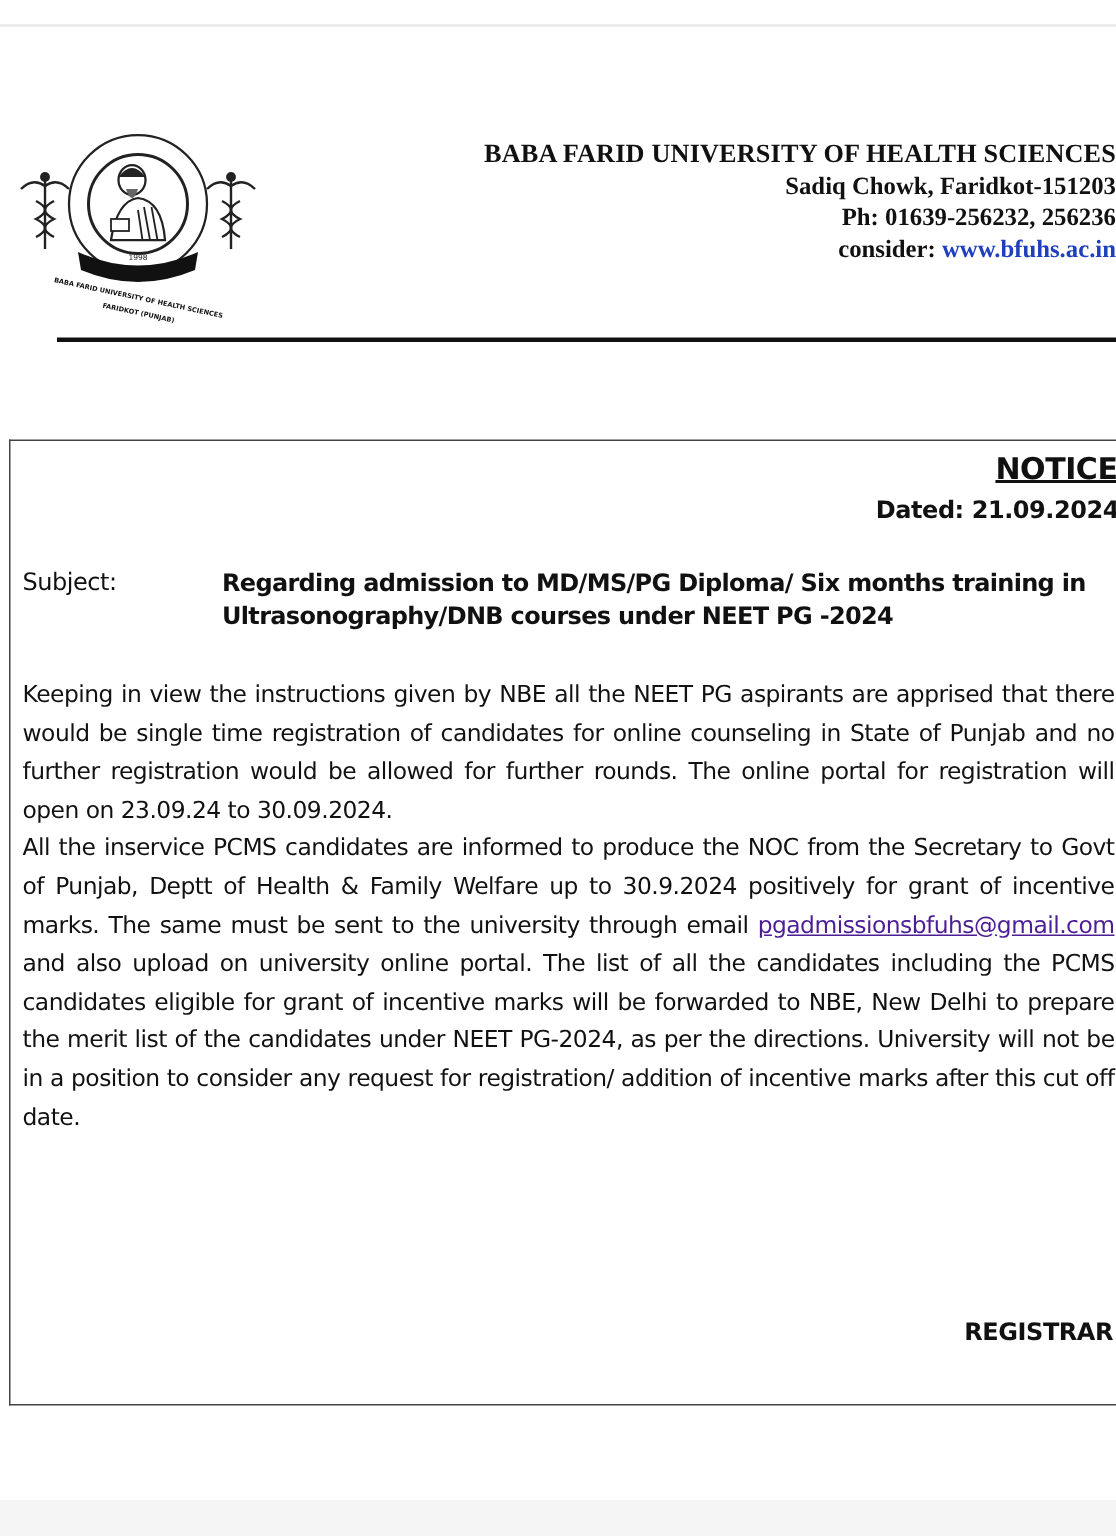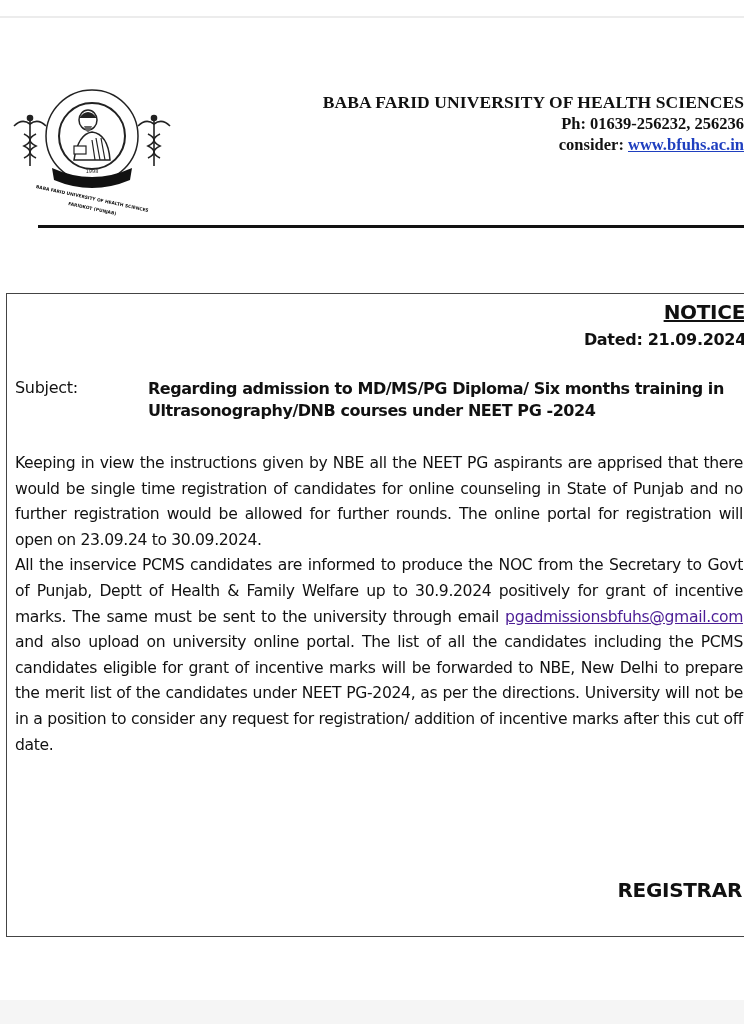--- a/index.html
+++ b/index.html
@@ -8,42 +8,42 @@
     background: #ffffff; font-family: "Liberation Sans", sans-serif; color: #111;
   }
   .top-strip { position: absolute; left: 0; top: 0; width: 744px; height: 16px; background: #fff; border-bottom: 2px solid #ececec; }
   .logo { position: absolute; left: 8px; top: 88px; width: 168px; height: 130px; }
   .univ-block {
     position: absolute; right: 0; top: 92px; text-align: right;
     font-family: "Liberation Serif", serif; font-weight: bold; color: #111;
   }
   .univ-name { font-size: 17.5px; letter-spacing: 0.1px; line-height: 21px; white-space: nowrap; }
   .univ-line { font-size: 16.5px; line-height: 21px; white-space: nowrap; }
-  .univ-line a { color: #1f3fbf; text-decoration: underline; }
+  .univ-line a { color: #1f3fbf; }
   .header-rule { position: absolute; left: 38px; top: 225px; width: 706px; height: 3px; background: #111; }
 
   .notice-box {
     position: absolute; left: 6px; top: 293px; width: 744px; height: 644px;
     border: 1.5px solid #444; border-right: none; box-sizing: border-box;
     font-family: "DejaVu Sans", sans-serif;
   }
   .notice-title {
     position: absolute; left: 0; width: 738px; top: 6px; text-align: right;
     font-weight: bold; font-size: 20px; text-decoration: underline; letter-spacing: -0.3px;
   }
   .dated { position: absolute; right: 4px; top: 36px; font-weight: bold; font-size: 16px; letter-spacing: -0.3px; }
   .subject-label { position: absolute; left: 8px; top: 84px; font-weight: normal; font-size: 16px; letter-spacing: -0.3px; }
   .subject-text { position: absolute; left: 141px; top: 84px; width: 600px; font-weight: bold; font-size: 16px; line-height: 22px; letter-spacing: -0.45px; }
   .body-text {
     position: absolute; left: 8px; top: 157px; width: 728px;
     font-size: 15.6px; line-height: 25.6px; text-align: justify; color: #111; letter-spacing: -0.35px;
   }
   .body-text p { margin: 0; }
   .body-text a { color: #4c1d95; text-decoration: underline; }
-  .registrar { position: absolute; right: 8px; top: 584px; font-weight: bold; font-size: 20px; letter-spacing: -0.3px; }
+  .registrar { position: absolute; right: 8px; top: 584px; font-weight: bold; font-size: 16px; letter-spacing: -0.3px; }
   .bottom-strip { position: absolute; left: 0; top: 1000px; width: 744px; height: 24px; background: #f5f5f5; }
 </style>
 </head>
 <body>
 
 <div class="top-strip"></div>
 
 <div class="logo">
   <svg width="168" height="130" viewBox="0 0 168 130">
 
@@ -77,20 +77,21 @@
 
     <path d="M44 80 Q84 98 124 80 L122 92 Q84 108 46 92 Z" fill="#111"></path>
     <text x="84" y="85" font-size="5" text-anchor="middle" fill="#222" font-family="DejaVu Sans, sans-serif">1998</text>
     <text x="84" y="112" font-size="4.4" text-anchor="middle" fill="#111" font-weight="bold" font-family="DejaVu Sans, sans-serif" transform="rotate(12 84 112)">BABA FARID UNIVERSITY OF HEALTH SCIENCES</text>
     <text x="84" y="122" font-size="4.4" text-anchor="middle" fill="#111" font-weight="bold" font-family="DejaVu Sans, sans-serif" transform="rotate(12 84 122)">FARIDKOT (PUNJAB)</text>
   </svg>
 </div>
 
 <div class="univ-block">
   <div class="univ-name">BABA FARID UNIVERSITY OF HEALTH SCIENCES</div>
+  <div class="univ-line">Sadiq Chowk, Faridkot-151203</div>
   <div class="univ-line">Ph: 01639-256232, 256236</div>
   <div class="univ-line"><span>consider: </span><a>www.bfuhs.ac.in</a></div>
 </div>
 
 <div class="header-rule"></div>
 
 <div class="notice-box">
   <div class="notice-title">NOTICE</div>
   <div class="dated">Dated: 21.09.2024</div>
   <div class="subject-label">Subject:</div>

